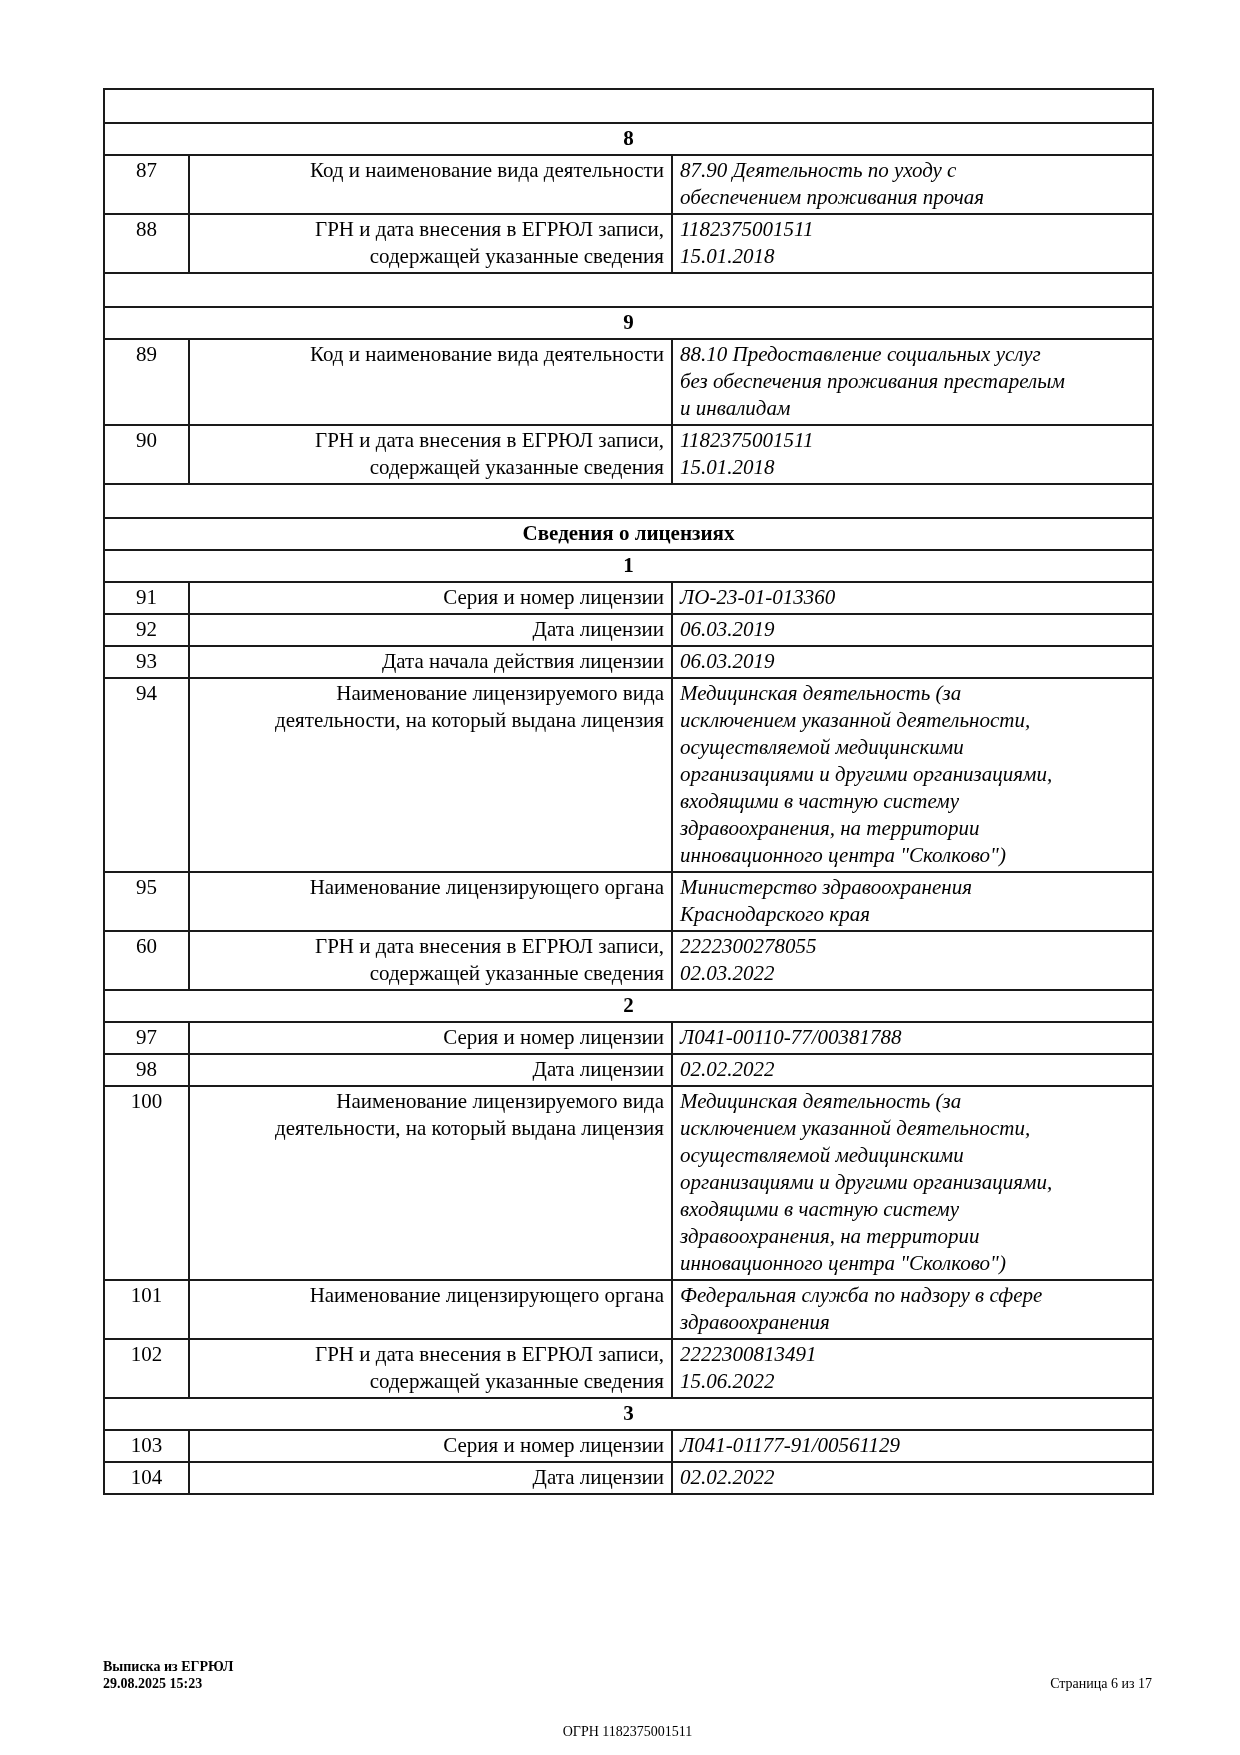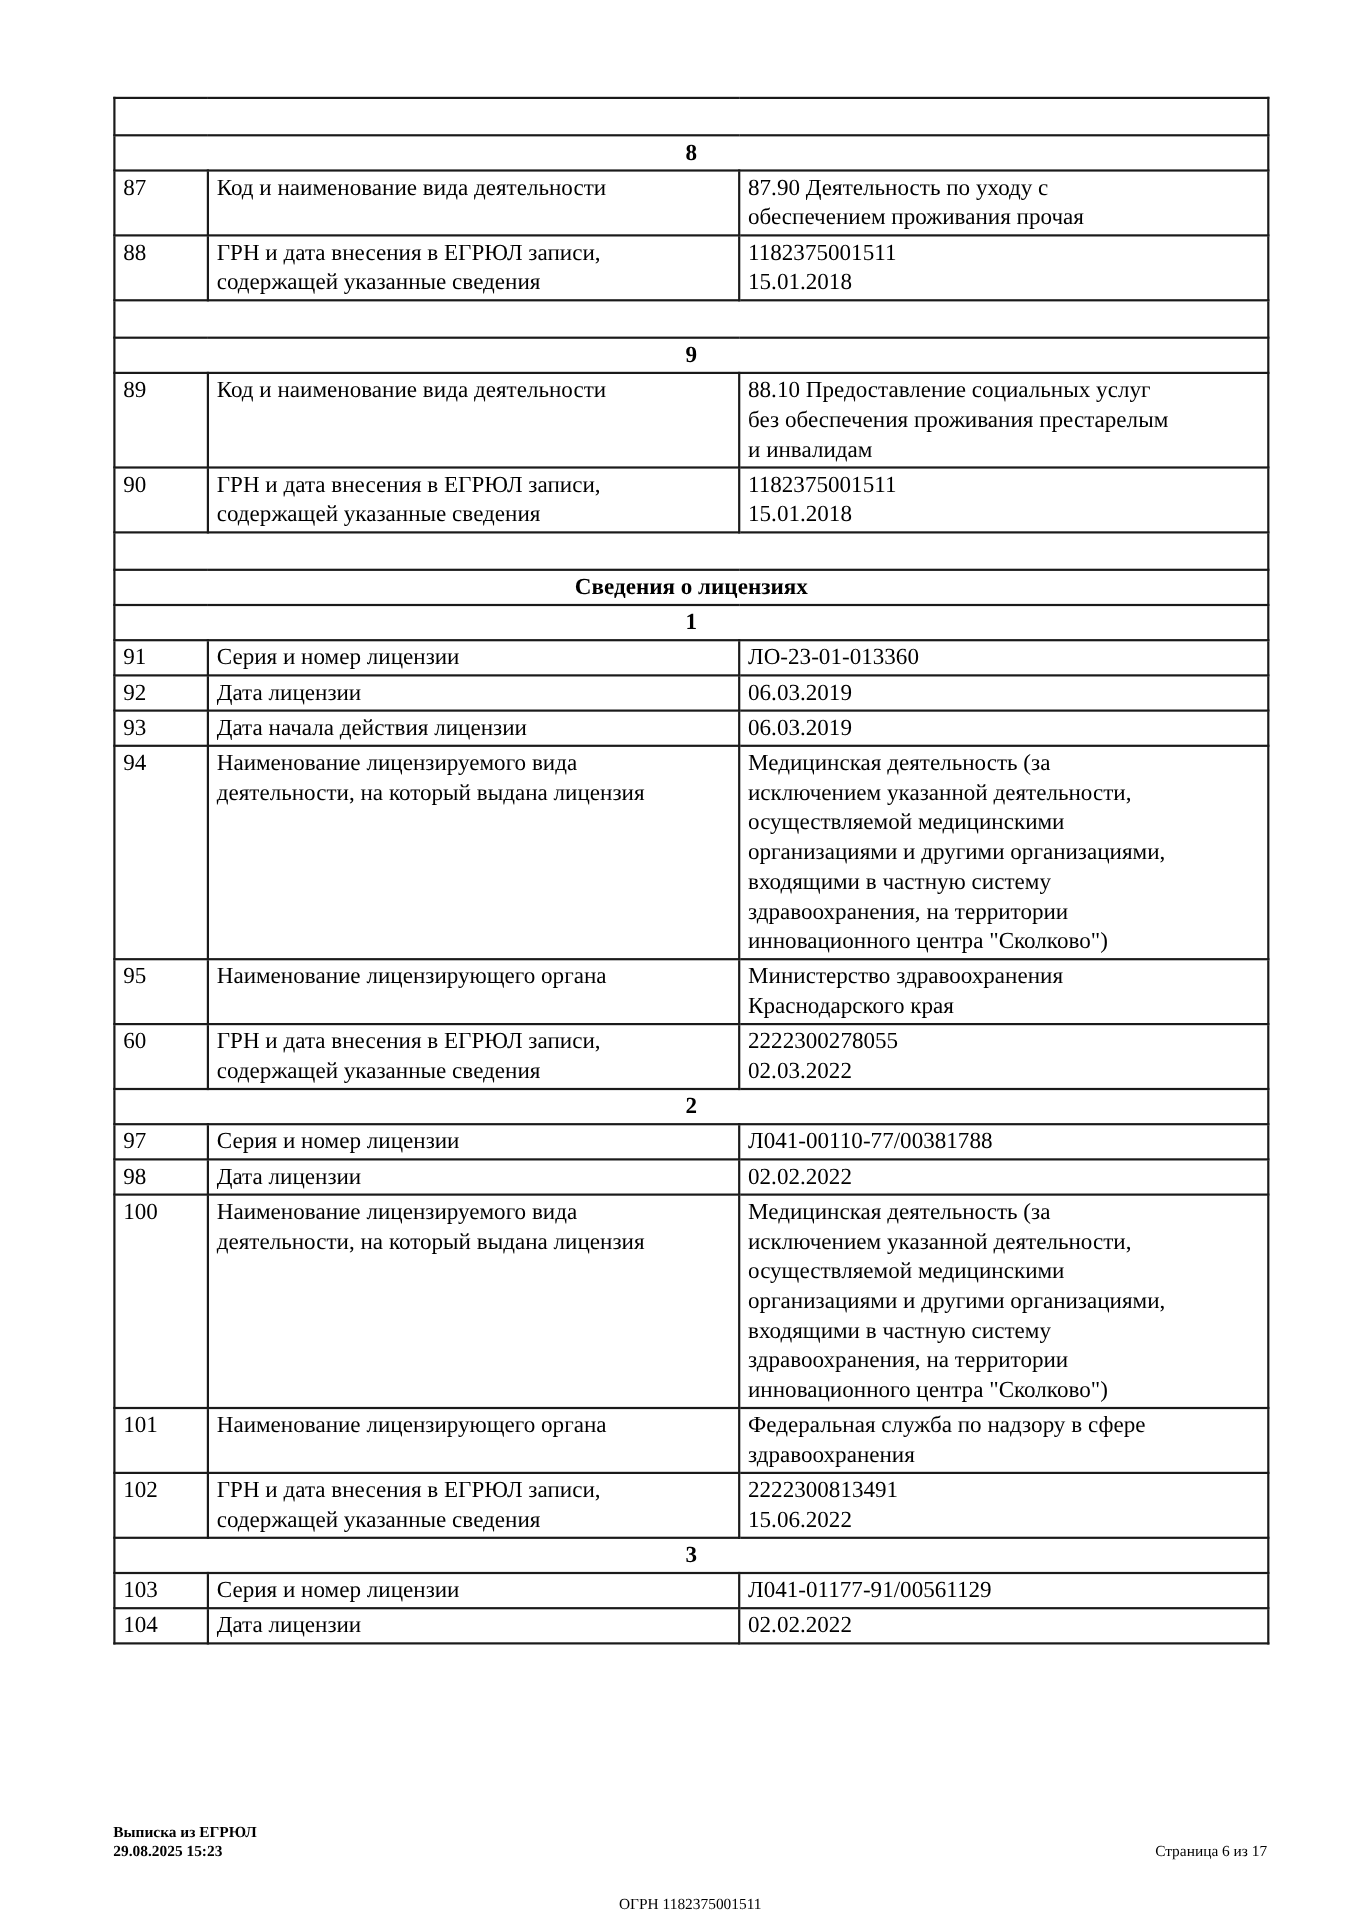--- a/index.html
+++ b/index.html
@@ -29,23 +29,23 @@
   }
   table.registry td {
     border: 2px solid #1a1a1a;
     padding: 1px 7px 2px 7px;
     font-size: 21px;
     line-height: 27px;
     vertical-align: top;
     white-space: pre-line;
     overflow: hidden;
   }
-  td.col-num   { width: 71px;  text-align: left; white-space: normal; }
-  td.col-label { width: 469px; }
-  td.col-value { width: 467px; }
+  td.col-num   { width: 71px;  text-align: center; white-space: normal; }
+  td.col-label { width: 469px; text-align: right; }
+  td.col-value { width: 467px; font-style: italic; }
   tr.section-row td {
     text-align: center;
     font-weight: bold;
     white-space: normal;
   }
   tr.empty-row td {
     height: 29px;
   }
   .footer {
     position: absolute;

